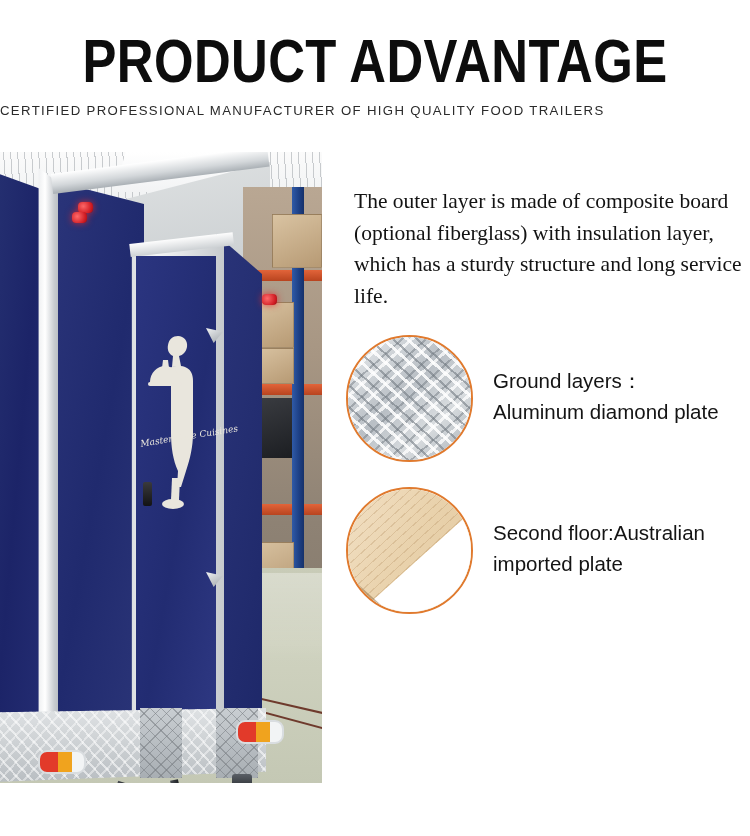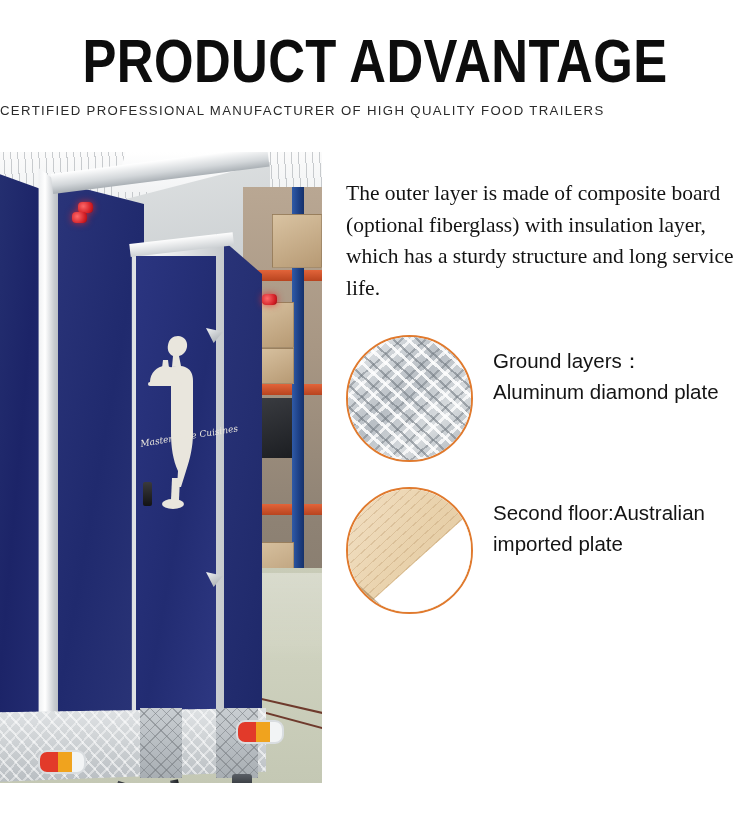--- a/index.html
+++ b/index.html
@@ -220,21 +220,21 @@
   #right-col {
     position: absolute;
     left: 338px; top: 170px;
     width: 398px;
   }
   #intro-paragraph {
     font-family: "Liberation Serif", "DejaVu Serif", serif;
     font-size: 21.5px;
     line-height: 31.5px;
     color: #131313;
-    margin: 8px;
+    margin: 16px;
     width: 392px;
   }
 
   #feature-list {
     position: absolute;
     left: 346px; top: 335px;
     width: 390px;
   }
   .feature-item {
     position: relative;
@@ -274,21 +274,21 @@
   .tex-fiber {
     background:
       linear-gradient(138deg, #0a0a0a 0%, #0a0a0a 13%, rgba(0,0,0,0) 13.3%),
       linear-gradient(138deg, rgba(0,0,0,0) 70%, #ffffff 70.2%, #ffffff 76%, #7fc3b4 76.2%, #6fb9a9 82%, #eef3ef 82.2%, #eef3ef 100%),
       linear-gradient(160deg,#cfe2d6 0%, #c6ddd1 60%, #bcd6c9 100%);
   }
 
   .feature-label {
     position: absolute;
     left: 147px;
-    top: 10px;
+    top: 30px;
     width: 240px;
     font-family: "Liberation Sans", sans-serif;
     font-size: 20.5px;
     line-height: 31px;
     color: #141414;
   }
   .feature-item.f3 .feature-label { top: 26px; }
 </style>
 </head>
 <body>

